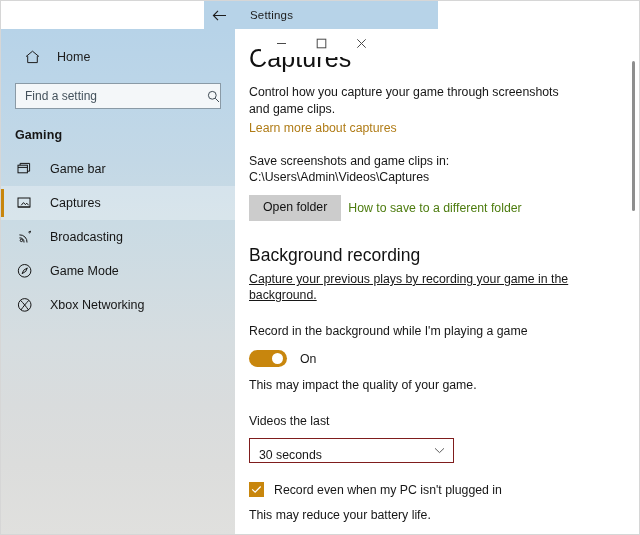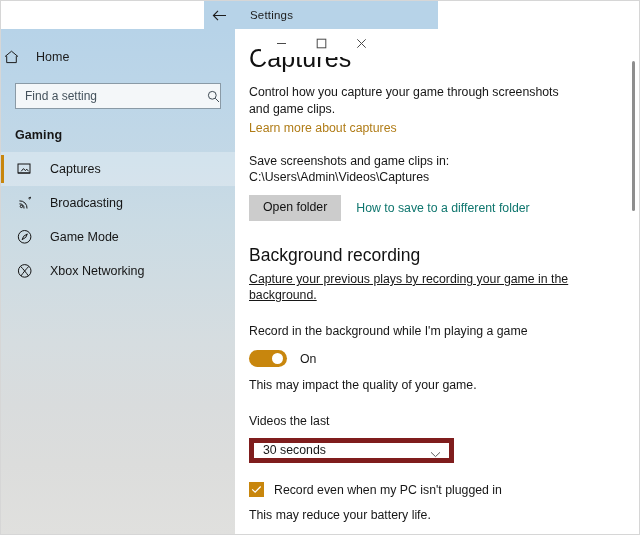--- a/index.html
+++ b/index.html
@@ -84,21 +84,21 @@
        #d6dde0 62%,
        #d9dcdd 74%,
        #dcdddc 86%,
        #e0e0de 100%);
     overflow: hidden;
   }
   .home-row {
     display: flex;
     align-items: center;
     height: 36px;
-    padding-left: 0;
+    padding-left: 21px;
     margin-top: 10px;
   }
   .home-icon {
     width: 20px; height: 20px;
     display: flex; align-items: center; justify-content: center;
     color: #1d1d1d;
   }
   .home-label {
     font-size: 12.5px;
     color: #1d1d1d;
@@ -223,23 +223,23 @@
     border: 1px solid #cccccc;
     font-family: "Liberation Sans", sans-serif;
     font-size: 12.3px;
     color: #111111;
     padding: 5px 13px 6px 13px;
     line-height: 13px;
     cursor: default;
   }
   .btn-link {
     font-size: 12.3px;
-    color: #0f766e;
+    color: #4d7c0f;
     text-decoration: none;
-    margin-left: 15px;
+    margin-left: 7px;
   }
   .section-head {
     font-size: 17.5px;
     font-weight: normal;
     color: #111111;
     margin-top: 22px;
     line-height: 24px;
   }
   .section-sub {
     font-size: 12.3px;
@@ -287,25 +287,25 @@
     color: #171717;
     margin-left: 13px;
   }
 
   
   .select {
     position: relative;
     width: 205px;
     height: 25px;
     margin-top: 9px;
-    border: 5px solid #7f1d1d;
+    border: 1px solid #7f1d1d;
     background: #ffffff;
     box-sizing: border-box;
     display: flex;
-    align-items: flex-start;
+    align-items: flex-end;
   }
   .select-value {
     font-size: 12.3px;
     color: #171717;
     padding-left: 9px;
   }
   .select-arrow {
     position: absolute;
     right: 8px; top: 0;
     height: 23px;
@@ -405,20 +405,30 @@
           <circle cx="5.3" cy="5.3" r="3.9"></circle>
           <path d="M8.3 8.3 L12 12"></path>
         </svg>
       </span>
     </div>
 
     <div class="group-title">Gaming</div>
 
     <div class="nav">
 
+      <div class="nav-item">
+        <span class="nav-icon">
+          <svg width="16" height="14" viewBox="0 0 16 14" fill="none" stroke="currentColor" stroke-width="1">
+            <rect x="1" y="3.2" width="9.4" height="7.6"></rect>
+            <path d="M3.1 3.2 V1.4 H12.6 V9.2 H10.4"></path>
+            <path d="M1 5.4 H10.4"></path>
+          </svg>
+        </span>
+        <span class="nav-label">Game bar</span>
+      </div>
 
       <div class="nav-item selected">
         <span class="nav-icon">
           <svg width="16" height="14" viewBox="0 0 16 14" fill="none" stroke="currentColor" stroke-width="1">
             <rect x="1" y="2" width="12" height="9"></rect>
             <path d="M1 11 H13"></path>
             <path d="M4.2 9.3 L6.5 6.6 L8.3 8.6 L9.8 7.2 L11.6 9.3"></path>
           </svg>
         </span>
         <span class="nav-label">Captures</span>

